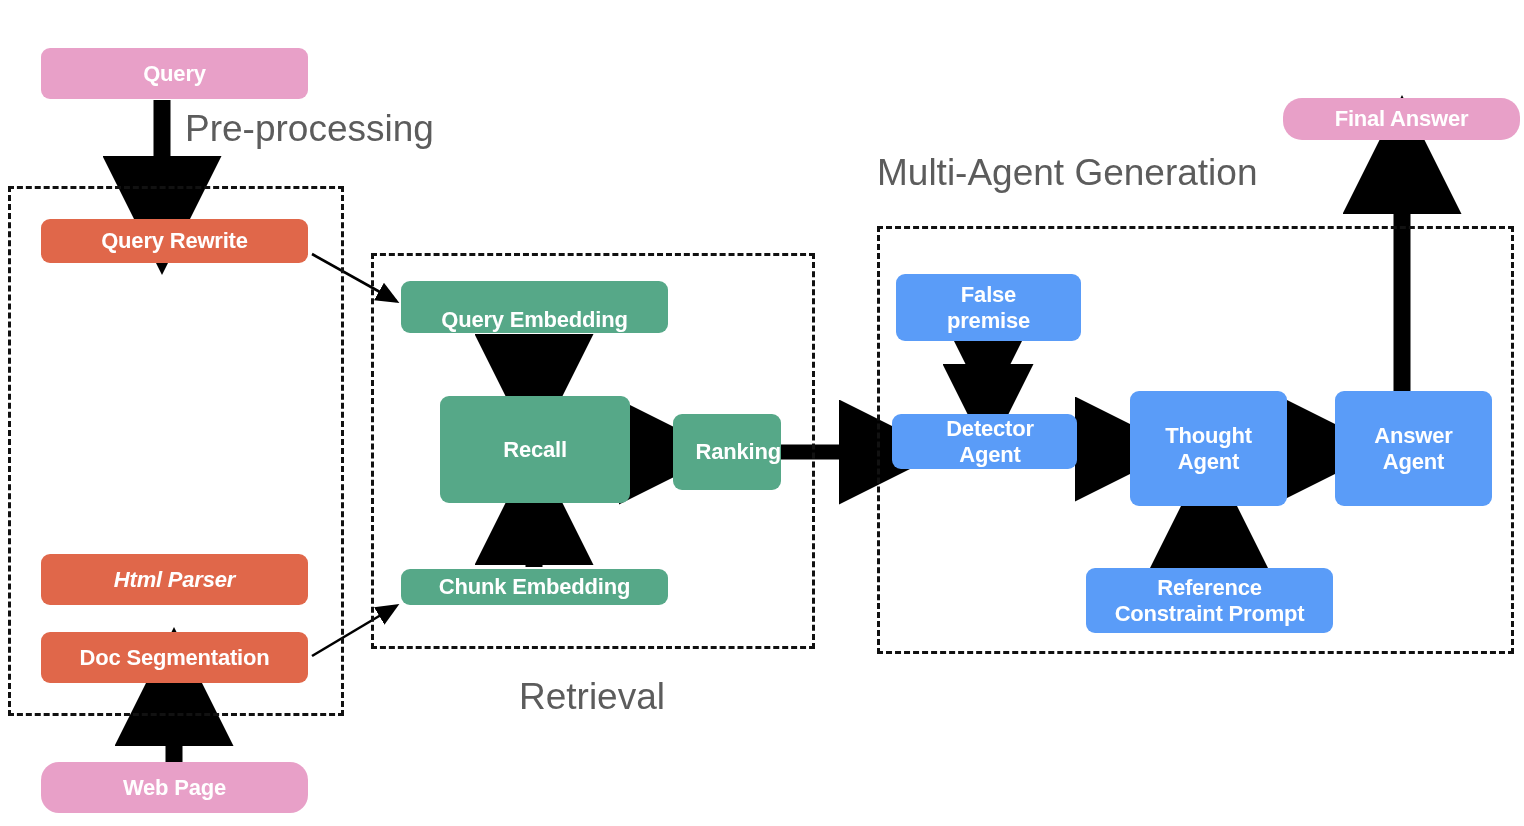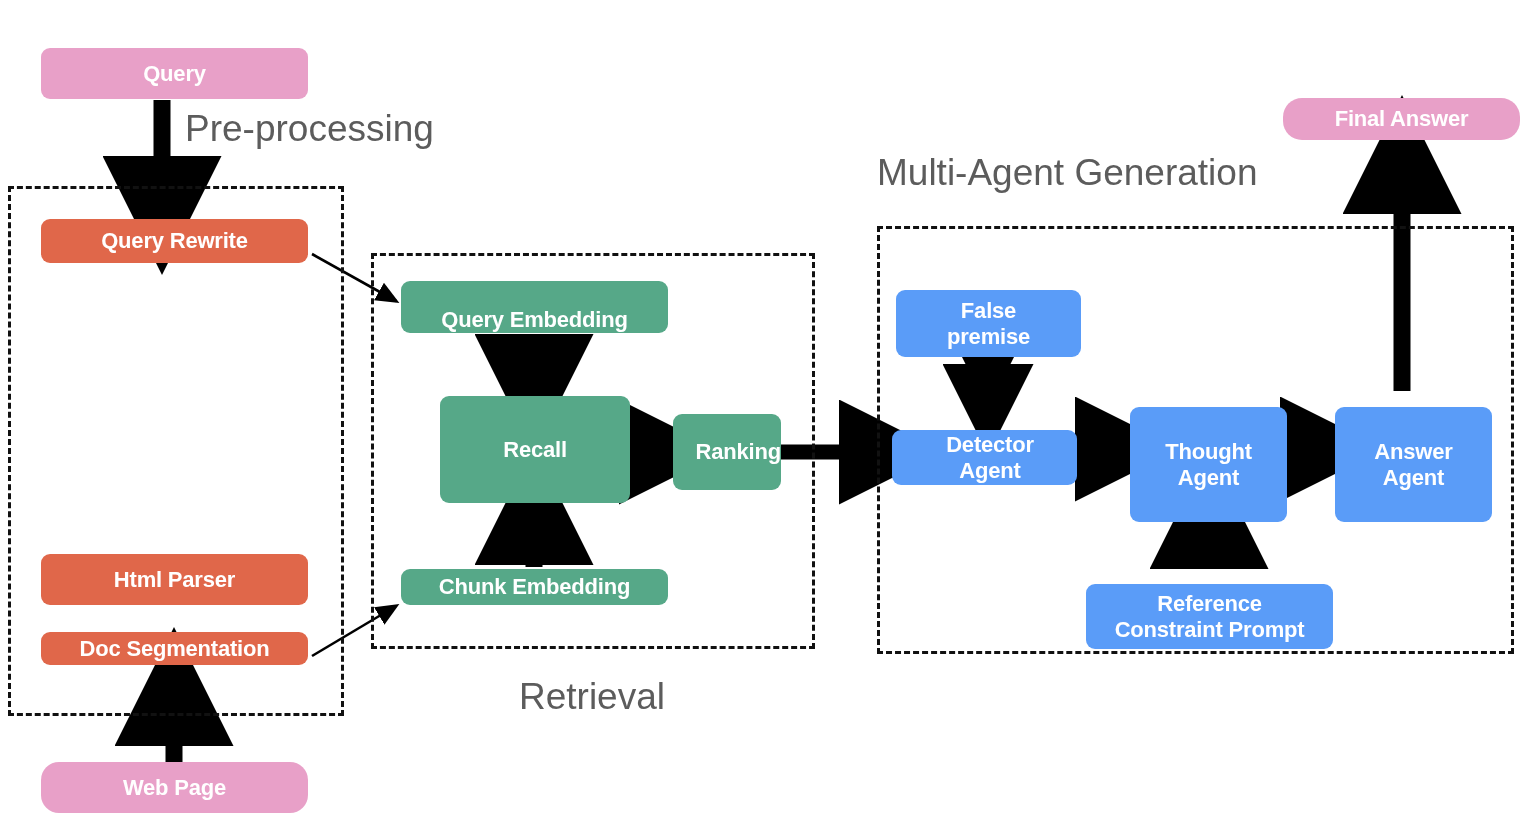--- a/index.html
+++ b/index.html
@@ -36,21 +36,21 @@
     font-weight: bold;
     line-height: 1.18;
     border-radius: 9px;
     font-family: "Liberation Sans", sans-serif;
     letter-spacing: -0.2px;
     z-index: 3;
   }
   .node.pink   { background: #e8a0c8; }
   .node.orange { background: #e0674a; }
   .node.green  { background: #56a888; }
-  .node.blue   { background: #5a9cf8; margin-top: 16px; }
+  .node.blue   { background: #5a9cf8; }
 
   .group-label {
     position: absolute;
     color: #5c5c5c;
     font-weight: normal;
     font-family: "Liberation Sans", sans-serif;
     white-space: nowrap;
     z-index: 2;
   }
   .dashed-box {
@@ -116,23 +116,23 @@
     </div>
 
   <div id="nodes">
       <div class="node pink" style="left: 41px; top: 48px; width: 267px; height: 51px; font-size: 22px;">
         <span style="white-space: pre-line;">Query</span>
       </div>
       <div class="node orange" style="left: 41px; top: 219px; width: 267px; height: 44px; font-size: 22px;">
         <span style="white-space: pre-line;">Query Rewrite</span>
       </div>
       <div class="node orange" style="left: 41px; top: 554px; width: 267px; height: 51px; font-size: 22px;">
-        <span style="white-space: pre-line;">Html Parser</span>
+        <span style="white-space: pre-line; font-style: italic;">Html Parser</span>
       </div>
-      <div class="node orange" style="left: 41px; top: 632px; width: 267px; height: 33px; font-size: 22px; align-items: center;">
+      <div class="node orange" style="left: 41px; top: 632px; width: 267px; height: 51px; font-size: 22px; align-items: center;">
         <span style="white-space: pre-line;">Doc Segmentation</span>
       </div>
       <div class="node pink" style="left: 41px; top: 762px; width: 267px; height: 51px; font-size: 22px; border-radius: 18px;">
         <span style="white-space: pre-line;">Web Page</span>
       </div>
       <div class="node green" style="left: 401px; top: 281px; width: 267px; height: 52px; font-size: 22px; align-items: flex-end;">
         <span style="white-space: pre-line;">Query Embedding</span>
       </div>
       <div class="node green" style="left: 440px; top: 396px; width: 190px; height: 107px; font-size: 22px;">
         <span style="white-space: pre-line;">Recall</span>

